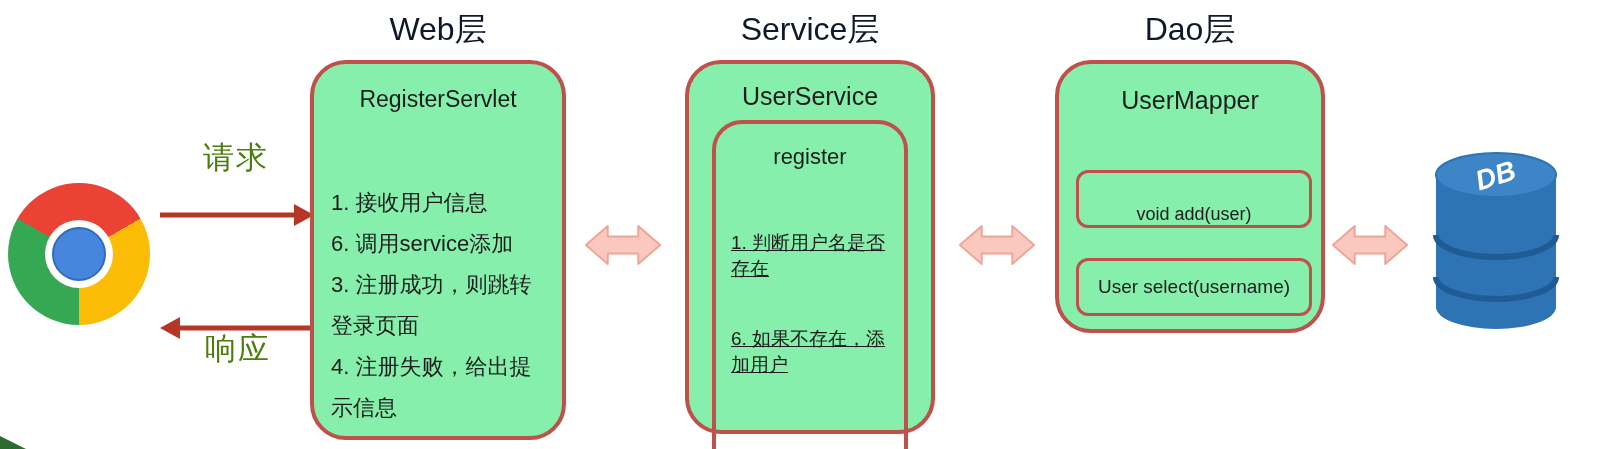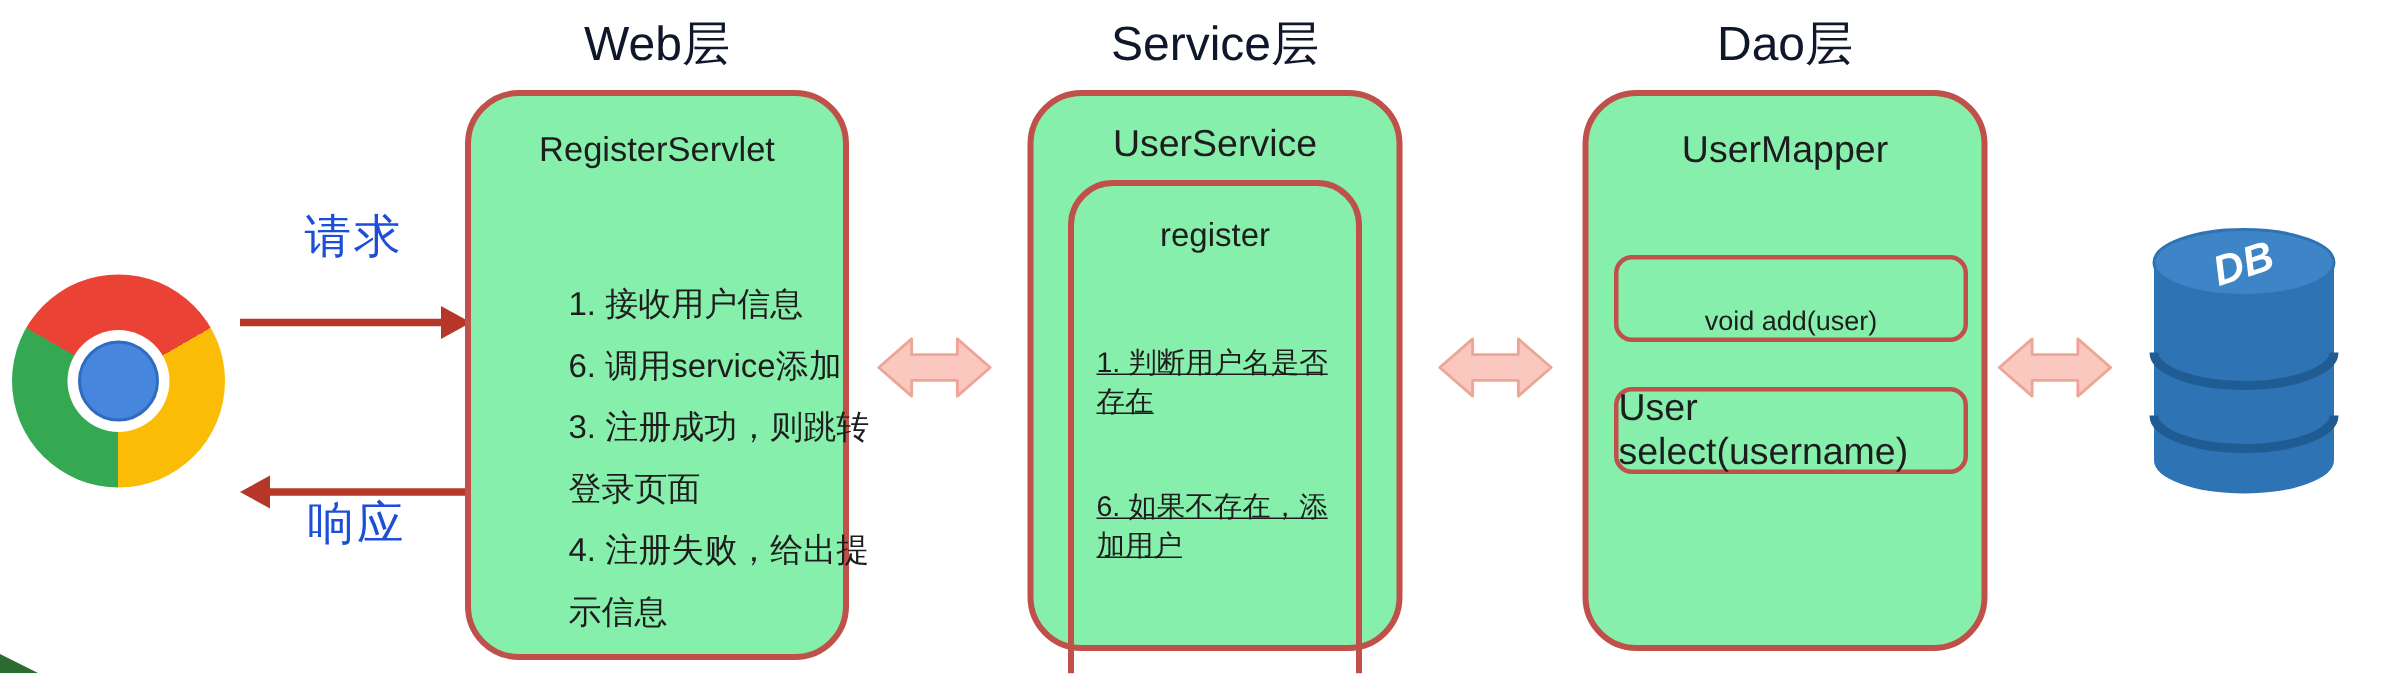--- a/index.html
+++ b/index.html
@@ -23,57 +23,57 @@
   .chrome::before{
     content:"";position:absolute;left:50%;top:50%;width:68px;height:68px;
     transform:translate(-50%,-50%);border-radius:50%;background:#fff;
   }
   .chrome::after{
     content:"";position:absolute;left:50%;top:50%;width:54px;height:54px;
     transform:translate(-50%,-50%);border-radius:50%;background:#4786dd;border:2px solid #2f6cc0;box-sizing:border-box;
   }
 
   
-  .flow-label{position:absolute;font-size:31px;letter-spacing:2px;color:#1d4ed8;}
+  .flow-label{position:absolute;font-size:31px;letter-spacing:2px;color:#4d7c0f;}
   .lbl-request{left:203px;top:137px;}
   .lbl-response{left:205px;top:328px;}
 
   .layer-title{position:absolute;top:8px;font-size:32px;text-align:center;color:#0f172a;}
   .title-web{left:310px;width:256px;}
   .title-service{left:685px;width:250px;}
   .title-dao{left:1055px;width:270px;}
 
   
   .layer-box{position:absolute;top:60px;border:4px solid var(--red);border-radius:36px;background:#86efac;box-sizing:border-box;}
   .box-web{left:310px;width:256px;height:380px;}
   .box-service{left:685px;width:250px;height:374px;}
-  .box-dao{left:1055px;width:270px;height:374px;}
+  .box-dao{left:1055px;width:270px;height:273px;}
 
   .comp-name{position:absolute;left:0;width:100%;text-align:center;font-size:23px;}
   .box-web .comp-name{top:22px;}
   .box-service .comp-name{top:18px;font-size:25px;}
   .box-dao .comp-name{top:22px;font-size:25px;}
 
-  .web-steps{position:absolute;left:17px;top:118px;width:222px;font-size:22px;line-height:41px;margin-left:48px;}
+  .web-steps{position:absolute;left:17px;top:118px;width:222px;font-size:22px;line-height:41px;}
   .web-steps .step{margin:0;}
 
   .inner-box{
     position:absolute;left:23px;top:56px;width:196px;height:364px;
     border:4px solid var(--red);border-radius:30px;box-sizing:border-box;
   }
   .inner-title{position:absolute;left:0;top:20px;width:100%;text-align:center;font-size:22px;}
   .service-steps{position:absolute;left:15px;top:106px;width:168px;font-size:19px;line-height:26px;text-decoration:underline;}
   .service-steps .step{margin-bottom:44px;}
 
   .method-box{
     position:absolute;left:17px;width:236px;height:58px;border:3px solid var(--red);
     border-radius:12px;box-sizing:border-box;display:flex;align-items:center;justify-content:center;
   }
   .method-add{top:106px;font-size:18px;align-items:flex-end;}
-  .method-select{top:194px;font-size:25px;}
+  .method-select{top:194px;font-size:19px;}
 
   
   .svg-abs{position:absolute;}
   .req-arrow{left:158px;top:201px;}
   .res-arrow{left:160px;top:314px;}
   .pink-1{left:583px;top:222px;}
   .pink-2{left:957px;top:222px;}
   .pink-3{left:1330px;top:222px;}
 
   

